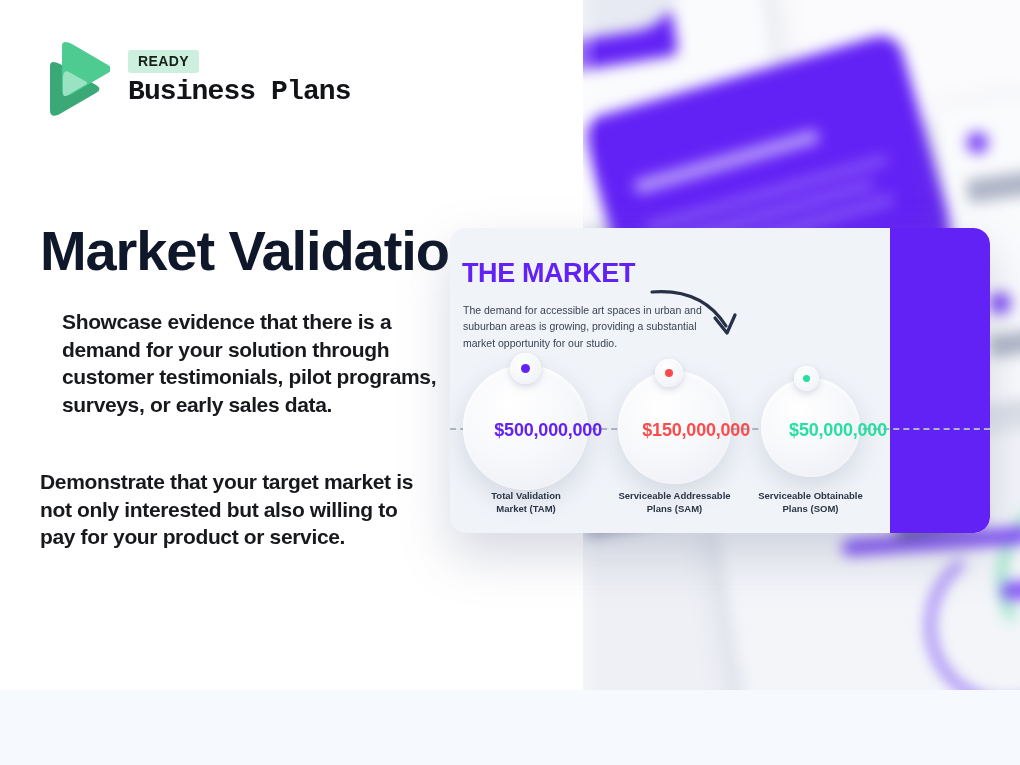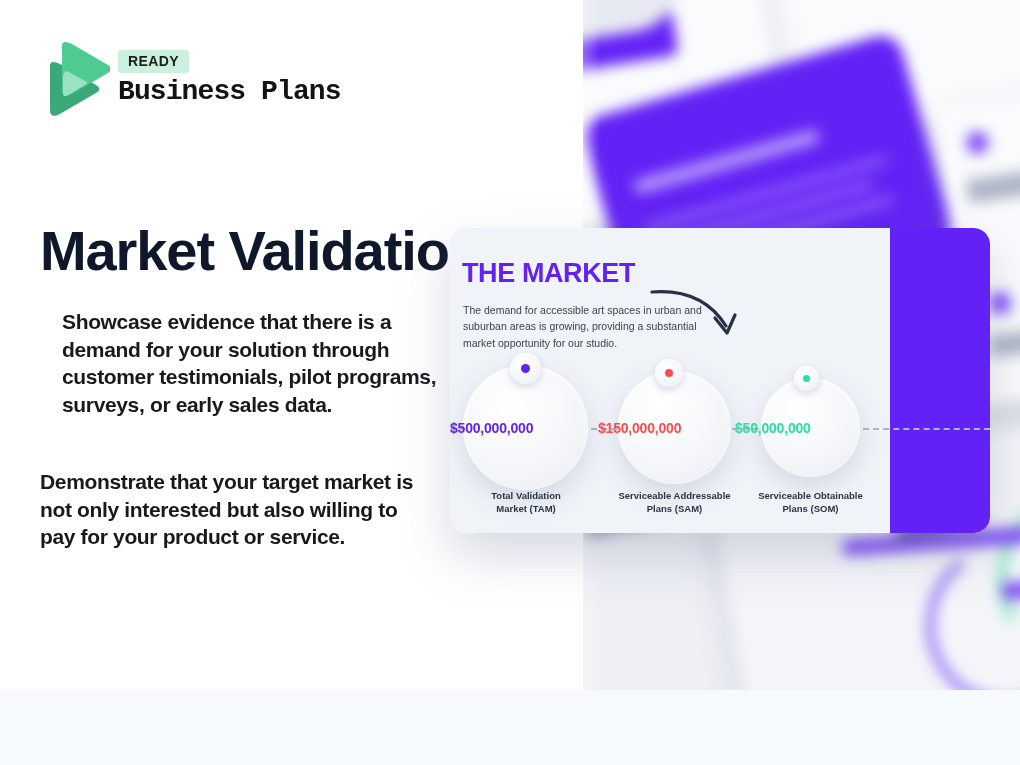--- a/index.html
+++ b/index.html
@@ -91,21 +91,21 @@
         #ffffff 0%, #ffffff 72%,
         rgba(255,255,255,.98) 84%,
         rgba(255,255,255,.55) 95%,
         rgba(255,255,255,0) 100%);
     z-index:10;
   }
 
   
   .logo-wrap {
     position:absolute; left:40px; top:38px;
-    display:flex; align-items:center; gap:8px;
+    display:flex; align-items:center; gap:18px;
     z-index:20;
   }
   .logo-mark { position:relative; width:70px; height:80px; }
   .logo-mark svg { display:block; }
 
   .brand-col { display:flex; flex-direction:column; gap:5px; }
   .ready-badge {
     align-self:flex-start;
     background:#cdf0de;
     color:#17211c;
@@ -189,22 +189,22 @@
   }
   .knob {
     position:absolute;
     border-radius:50%;
     background:radial-gradient(circle at 40% 35%, #ffffff 0%, #f4f6fa 60%, #e6eaf2 100%);
     box-shadow:0 3px 7px rgba(140,150,175,.33), inset 0 1px 2px #fff;
     display:flex; align-items:center; justify-content:center;
   }
   .dot { border-radius:50%; }
   .amount {
-    position:absolute; text-align:left;
-    font-size:14px; font-weight:800; letter-spacing:-.2px;
+    position:absolute; text-align:right;
+    font-size:18px; font-weight:800; letter-spacing:-.2px;
     white-space:nowrap;
   }
   .mlabel {
     position:absolute; text-align:center;
     font-size:9.5px; font-weight:700; line-height:1.35;
     color:#2b3445; white-space:nowrap;
   }
 </style>
 </head>
 <body>

